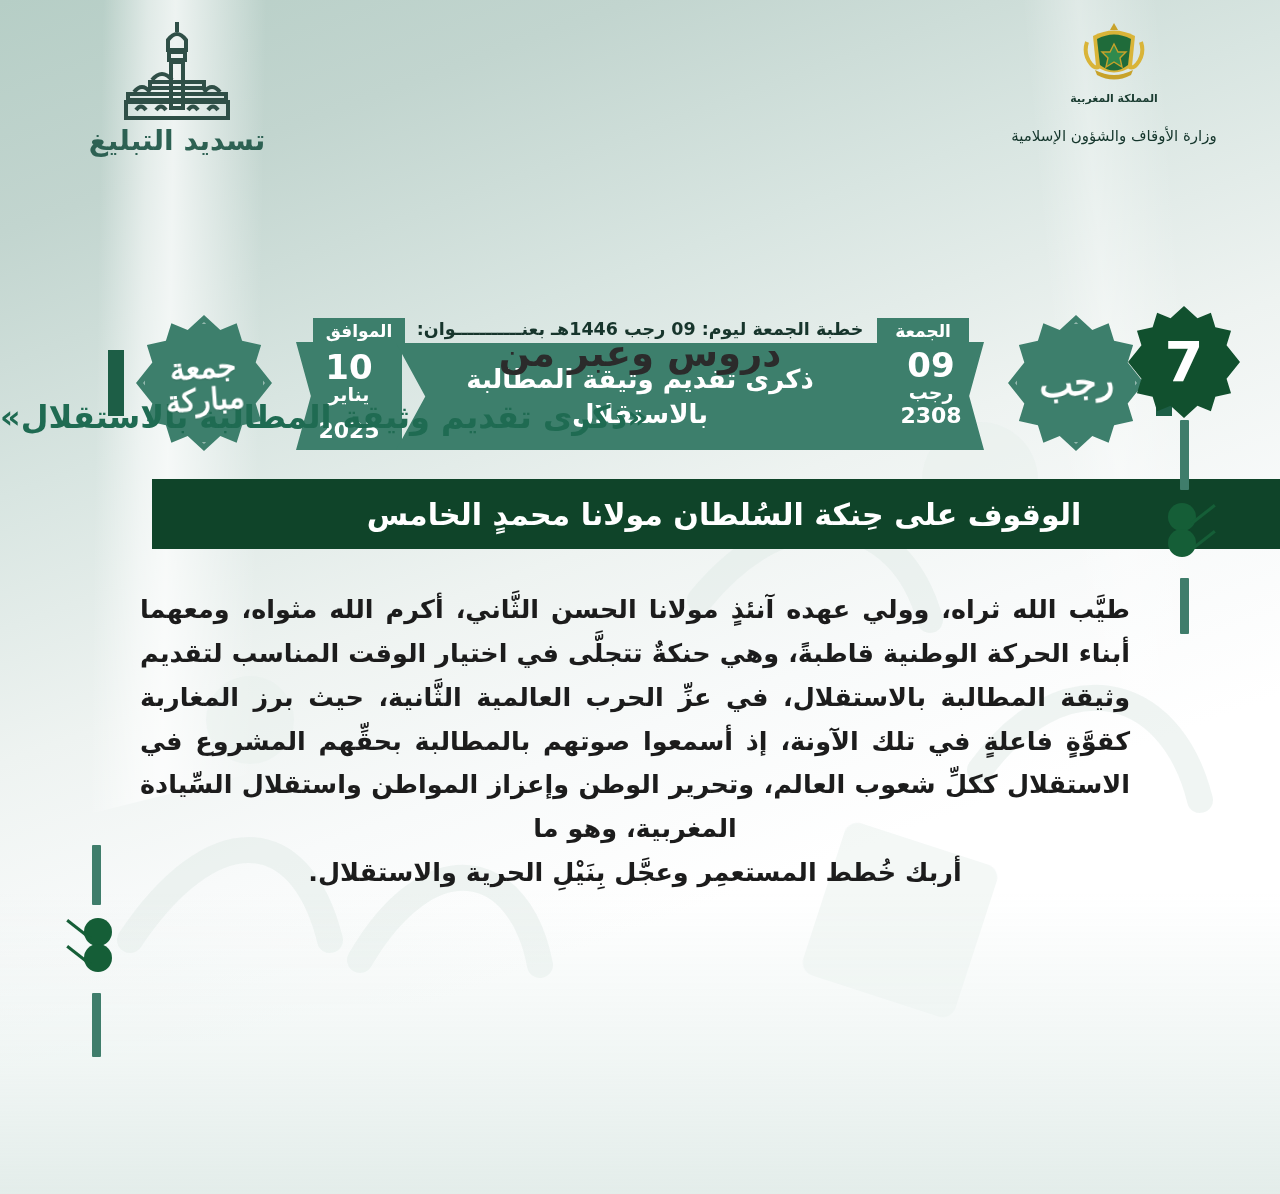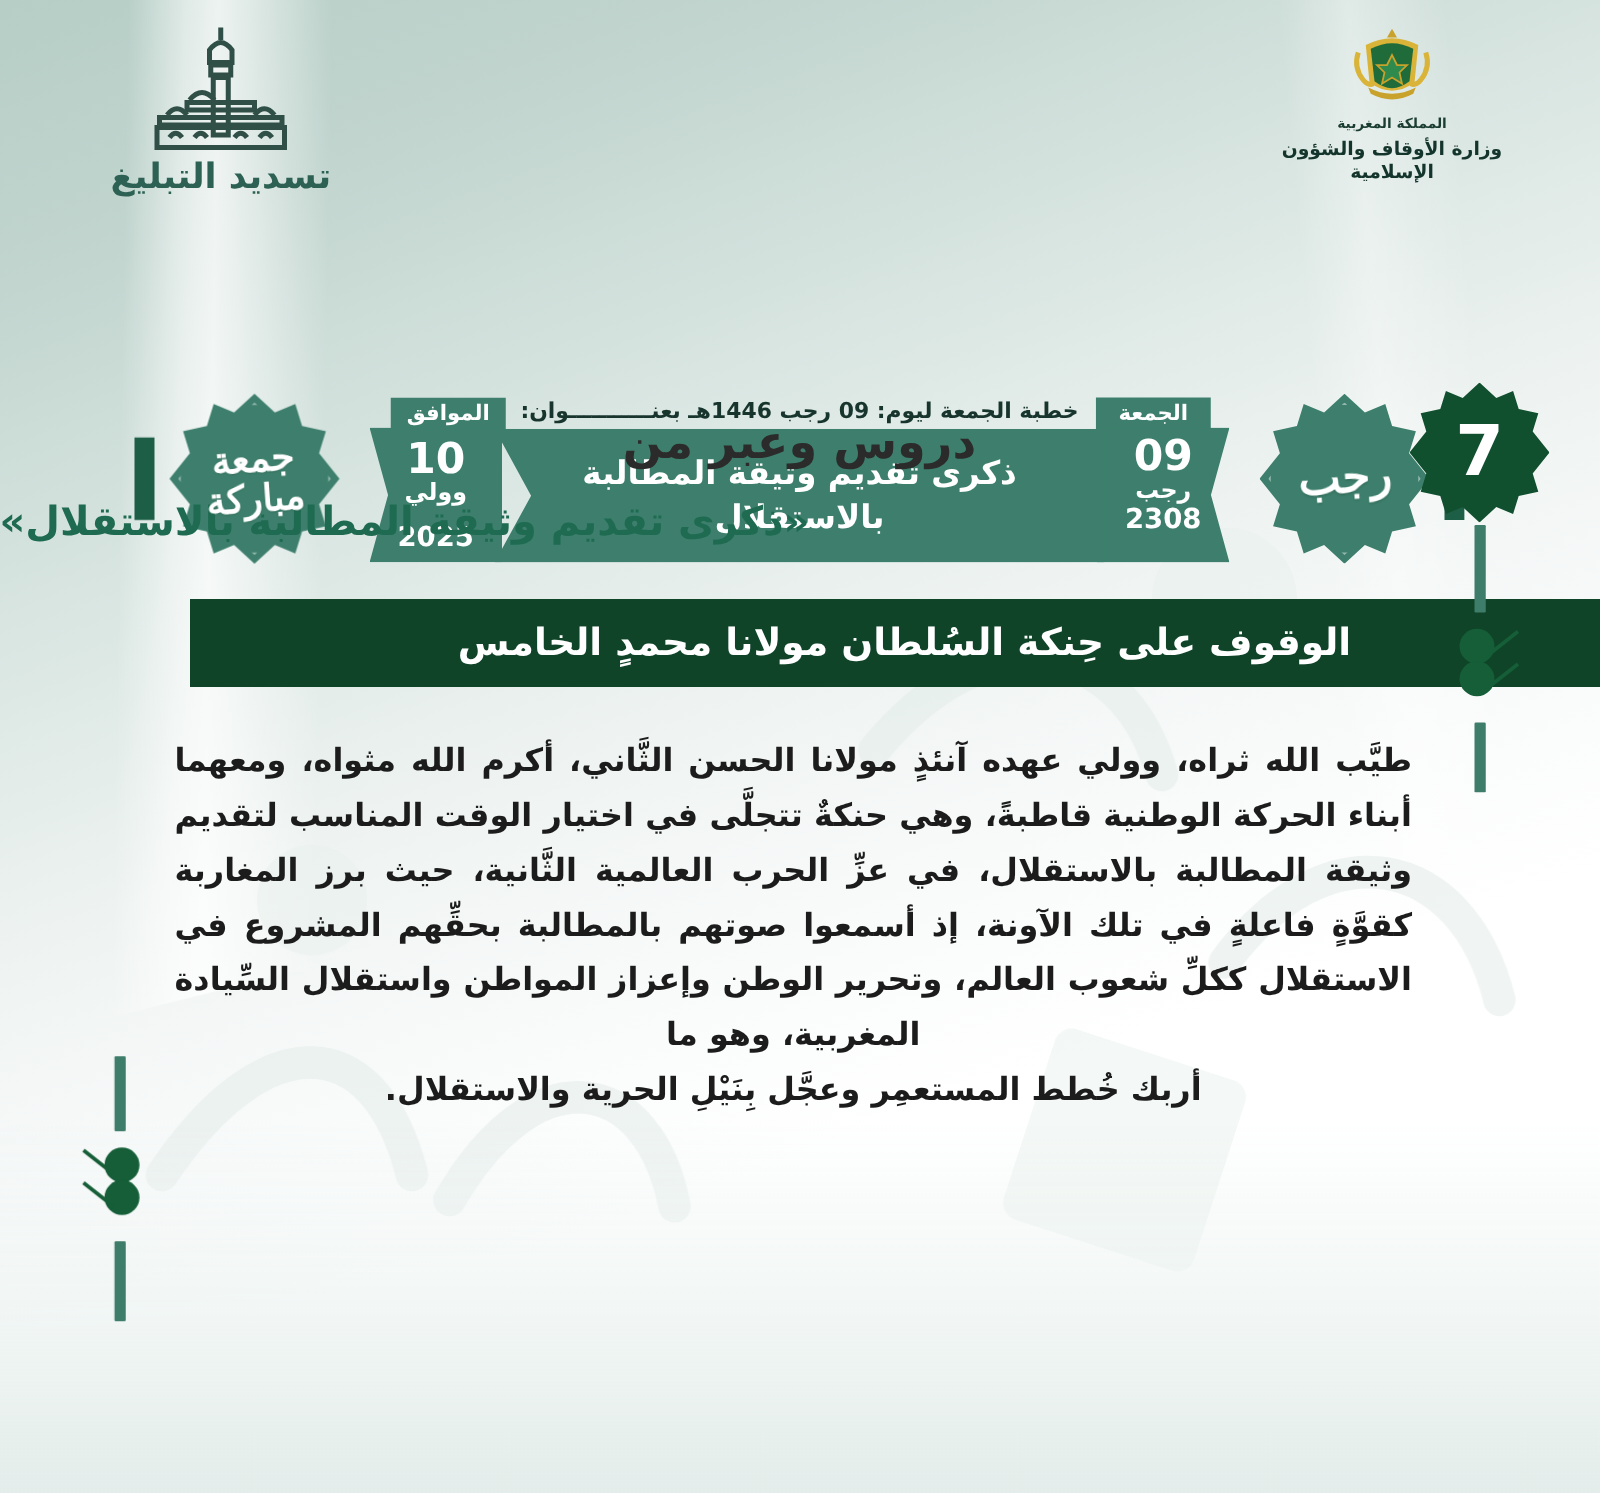--- a/index.html
+++ b/index.html
@@ -37,21 +37,21 @@
 
   
   .logo-left{position:absolute;left:62px;top:18px;width:230px;height:140px;text-align:center;}
   .logo-left svg{display:block;margin:0 auto;}
   .logo-left .brand{
     font-size:28px;color:#2d6153;margin-top:2px;letter-spacing:0;
     font-weight:700;direction:rtl;
   }
   .logo-right{position:absolute;right:46px;top:20px;width:240px;text-align:center;}
   .logo-right .kingdom{font-size:11px;color:#1a3c31;margin-top:6px;letter-spacing:.5px;font-weight:700;}
-  .logo-right .ministry{font-size:15px;color:#14352b;margin-top:5px;font-weight:700;}
+  .logo-right .ministry{font-size:15px;color:#14352b;margin-top:22px;font-weight:400;}
 
   
   .header-row{position:absolute;left:0;top:155px;width:1280px;height:145px;}
 
   .bar-left{position:absolute;left:108px;top:195px;width:16px;height:66px;background:#1d5e46;}
   .bar-right{position:absolute;right:108px;top:195px;width:16px;height:66px;background:#1d5e46;}
 
   .medallion{
     position:absolute;top:160px;width:136px;height:136px;
     display:flex;align-items:center;justify-content:center;
@@ -241,21 +241,21 @@
 
     <div class="medallion right">
       <div class="shape"></div>
         <div class="inner-edge"></div>
       <div class="calli">رجب</div>
     </div>
 
     <div class="label-mowafiq">الموافق</div>
     <div class="date-greg">
       <div class="d">10</div>
-      <div class="m">وولي</div>
+      <div class="m">يناير</div>
       <div class="y">2025</div>
     </div>
 
     <div class="label-jumua">الجمعة</div>
     <div class="date-hij">
       <div class="d">09</div>
       <div class="m">رجب</div>
       <div class="y">2308</div>
     </div>
 

